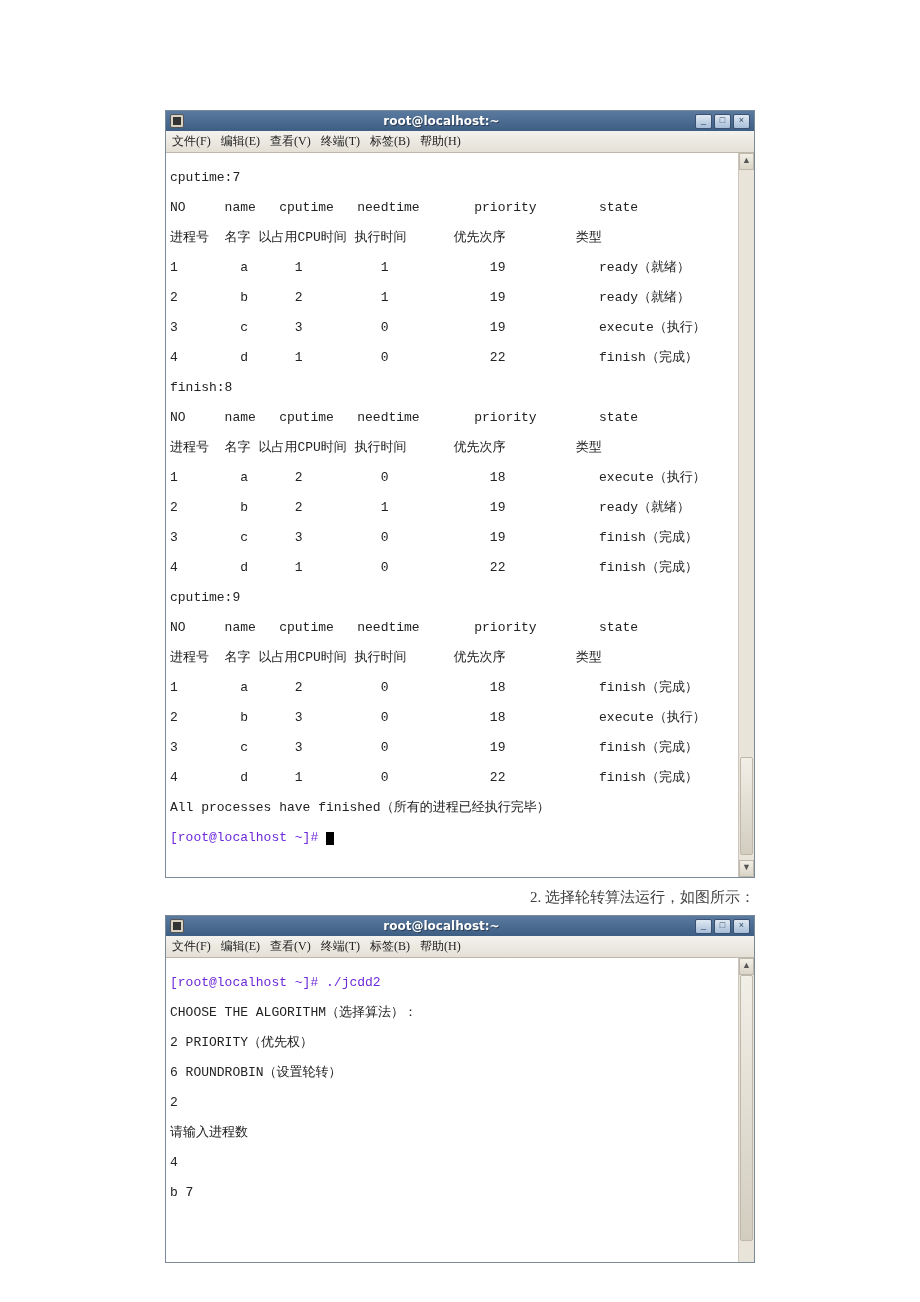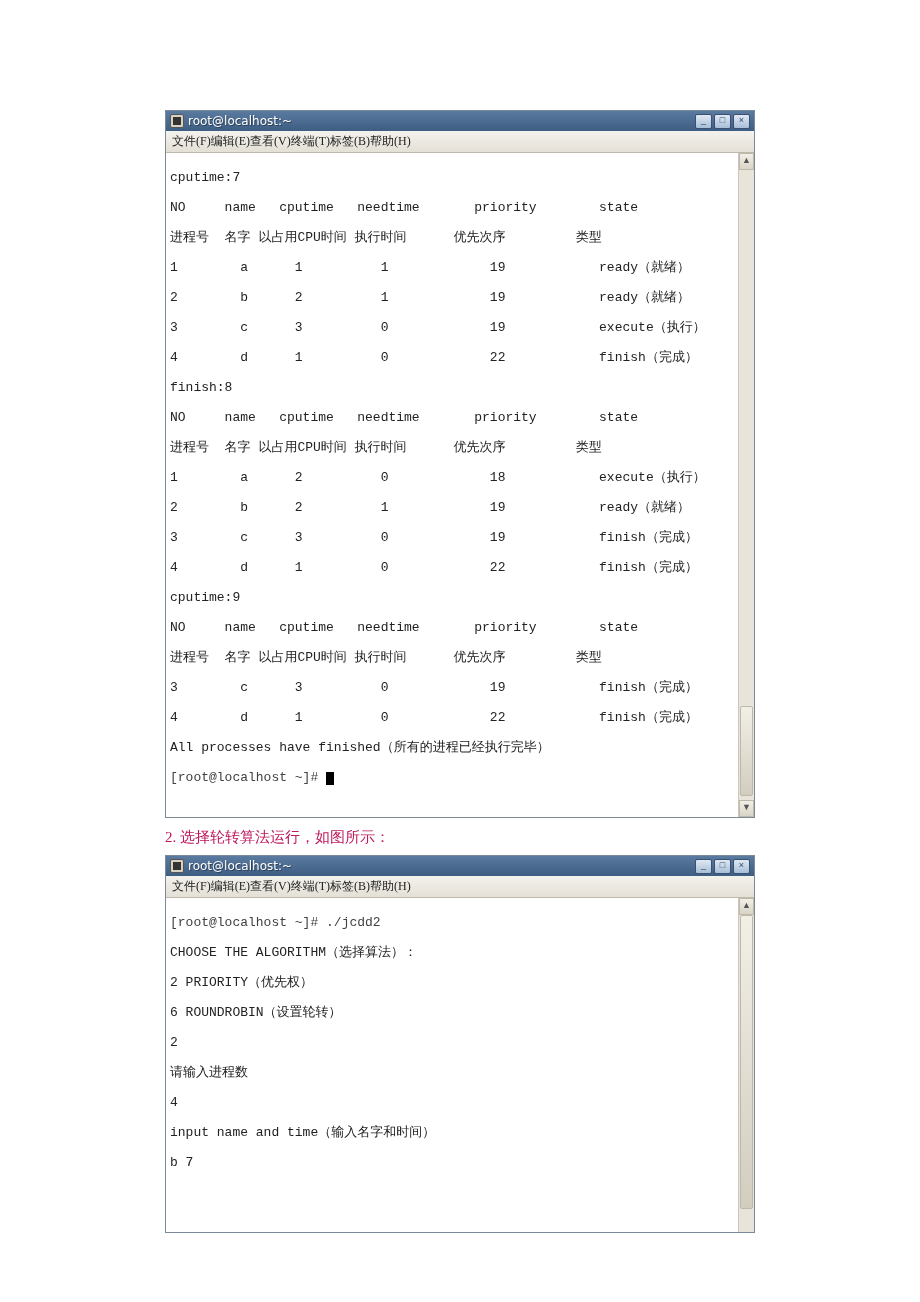--- a/index.html
+++ b/index.html
@@ -36,23 +36,24 @@
     position: relative;
   }
   .titlebar-icon::after {
     content: "";
     position: absolute;
     left: 2px; top: 2px; right: 2px; bottom: 2px;
     background: #333;
   }
   .titlebar-text {
     flex: 1;
+    text-align: center;
     color: #fff;
     font-family: "DejaVu Sans", sans-serif;
-    font-weight: normal;
+    font-weight: bold;
     font-size: 12px;
     text-shadow: 1px 1px 0 rgba(0,0,0,0.4);
   }
   .window-controls {
     display: flex;
     gap: 2px;
   }
   .win-btn {
     width: 15px;
     height: 13px;
@@ -65,33 +66,34 @@
     color: #2a4a6a;
     font-family: sans-serif;
   }
   .menubar {
     background: linear-gradient(to bottom,#f4f2ed 0%,#e4e0d6 100%);
     border-bottom: 1px solid #bdb8aa;
     padding: 2px 6px;
     font-size: 12px;
     color: #222;
     display: flex;
+    gap: 10px;
   }
   .terminal-body {
     padding: 2px 4px 2px 4px;
     font-family: "Courier New", "SimSun", monospace;
     font-size: 13px;
     line-height: 15px;
     color: #222;
     position: relative;
     white-space: pre;
     overflow: hidden;
   }
   .terminal-body .row { white-space: pre; }
-  .gray-text { color: #404040; }
+  .gray-text { color: #6d28d9; }
   .cursor {
     display: inline-block;
     width: 8px;
     height: 13px;
     background: #000;
     vertical-align: text-bottom;
   }
   .scrollbar {
     position: absolute;
     right: 0; top: 0; bottom: 0;
@@ -123,21 +125,22 @@
   }
   .body-wrap {
     position: relative;
   }
   .body-inner {
     margin-right: 15px;
   }
   .caption {
     font-size: 15px;
     margin: 6px 0 8px 0;
-    color: #be185d;
+    color: #404040;
+    text-align: right;
   }
 </style>
 </head>
 <body>
 
 <div class="page">
 
   <div class="terminal-window">
     <div class="titlebar">
       <div class="titlebar-icon"></div>
@@ -168,20 +171,22 @@
 <div class="row">finish:8</div>
 <div class="row">NO     name   cputime   needtime       priority        state</div>
 <div class="row">进程号  名字 以占用CPU时间 执行时间      优先次序         类型</div>
 <div class="row">1        a      2          0             18            execute（执行）</div>
 <div class="row">2        b      2          1             19            ready（就绪）</div>
 <div class="row">3        c      3          0             19            finish（完成）</div>
 <div class="row">4        d      1          0             22            finish（完成）</div>
 <div class="row">cputime:9</div>
 <div class="row">NO     name   cputime   needtime       priority        state</div>
 <div class="row">进程号  名字 以占用CPU时间 执行时间      优先次序         类型</div>
+<div class="row">1        a      2          0             18            finish（完成）</div>
+<div class="row">2        b      3          0             18            execute（执行）</div>
 <div class="row">3        c      3          0             19            finish（完成）</div>
 <div class="row">4        d      1          0             22            finish（完成）</div>
 <div class="row">All processes have finished（所有的进程已经执行完毕）</div>
 <div class="row"><span class="gray-text">[root@localhost ~]# </span><span class="cursor"></span></div>
       </div>
       <div class="scrollbar">
         <div class="scroll-arrow">▲</div>
         <div class="scroll-track">
           <div class="scroll-thumb" style="top:85%;height:14%;"></div>
         </div>
@@ -212,21 +217,20 @@
     </div>
     <div class="body-wrap">
       <div class="terminal-body body-inner">
 <div class="row gray-text">[root@localhost ~]# ./jcdd2</div>
 <div class="row">CHOOSE THE ALGORITHM（选择算法）：</div>
 <div class="row">2 PRIORITY（优先权）</div>
 <div class="row">6 ROUNDROBIN（设置轮转）</div>
 <div class="row">2</div>
 <div class="row">请输入进程数</div>
 <div class="row">4</div>
-<div class="row">input name and time（输入名字和时间）</div>
 <div class="row">b 7</div>
 
 
       </div>
       <div class="scrollbar">
         <div class="scroll-arrow">▲</div>
         <div class="scroll-track">
           <div class="scroll-thumb" style="top:0;height:92%;"></div>
         </div>
 

